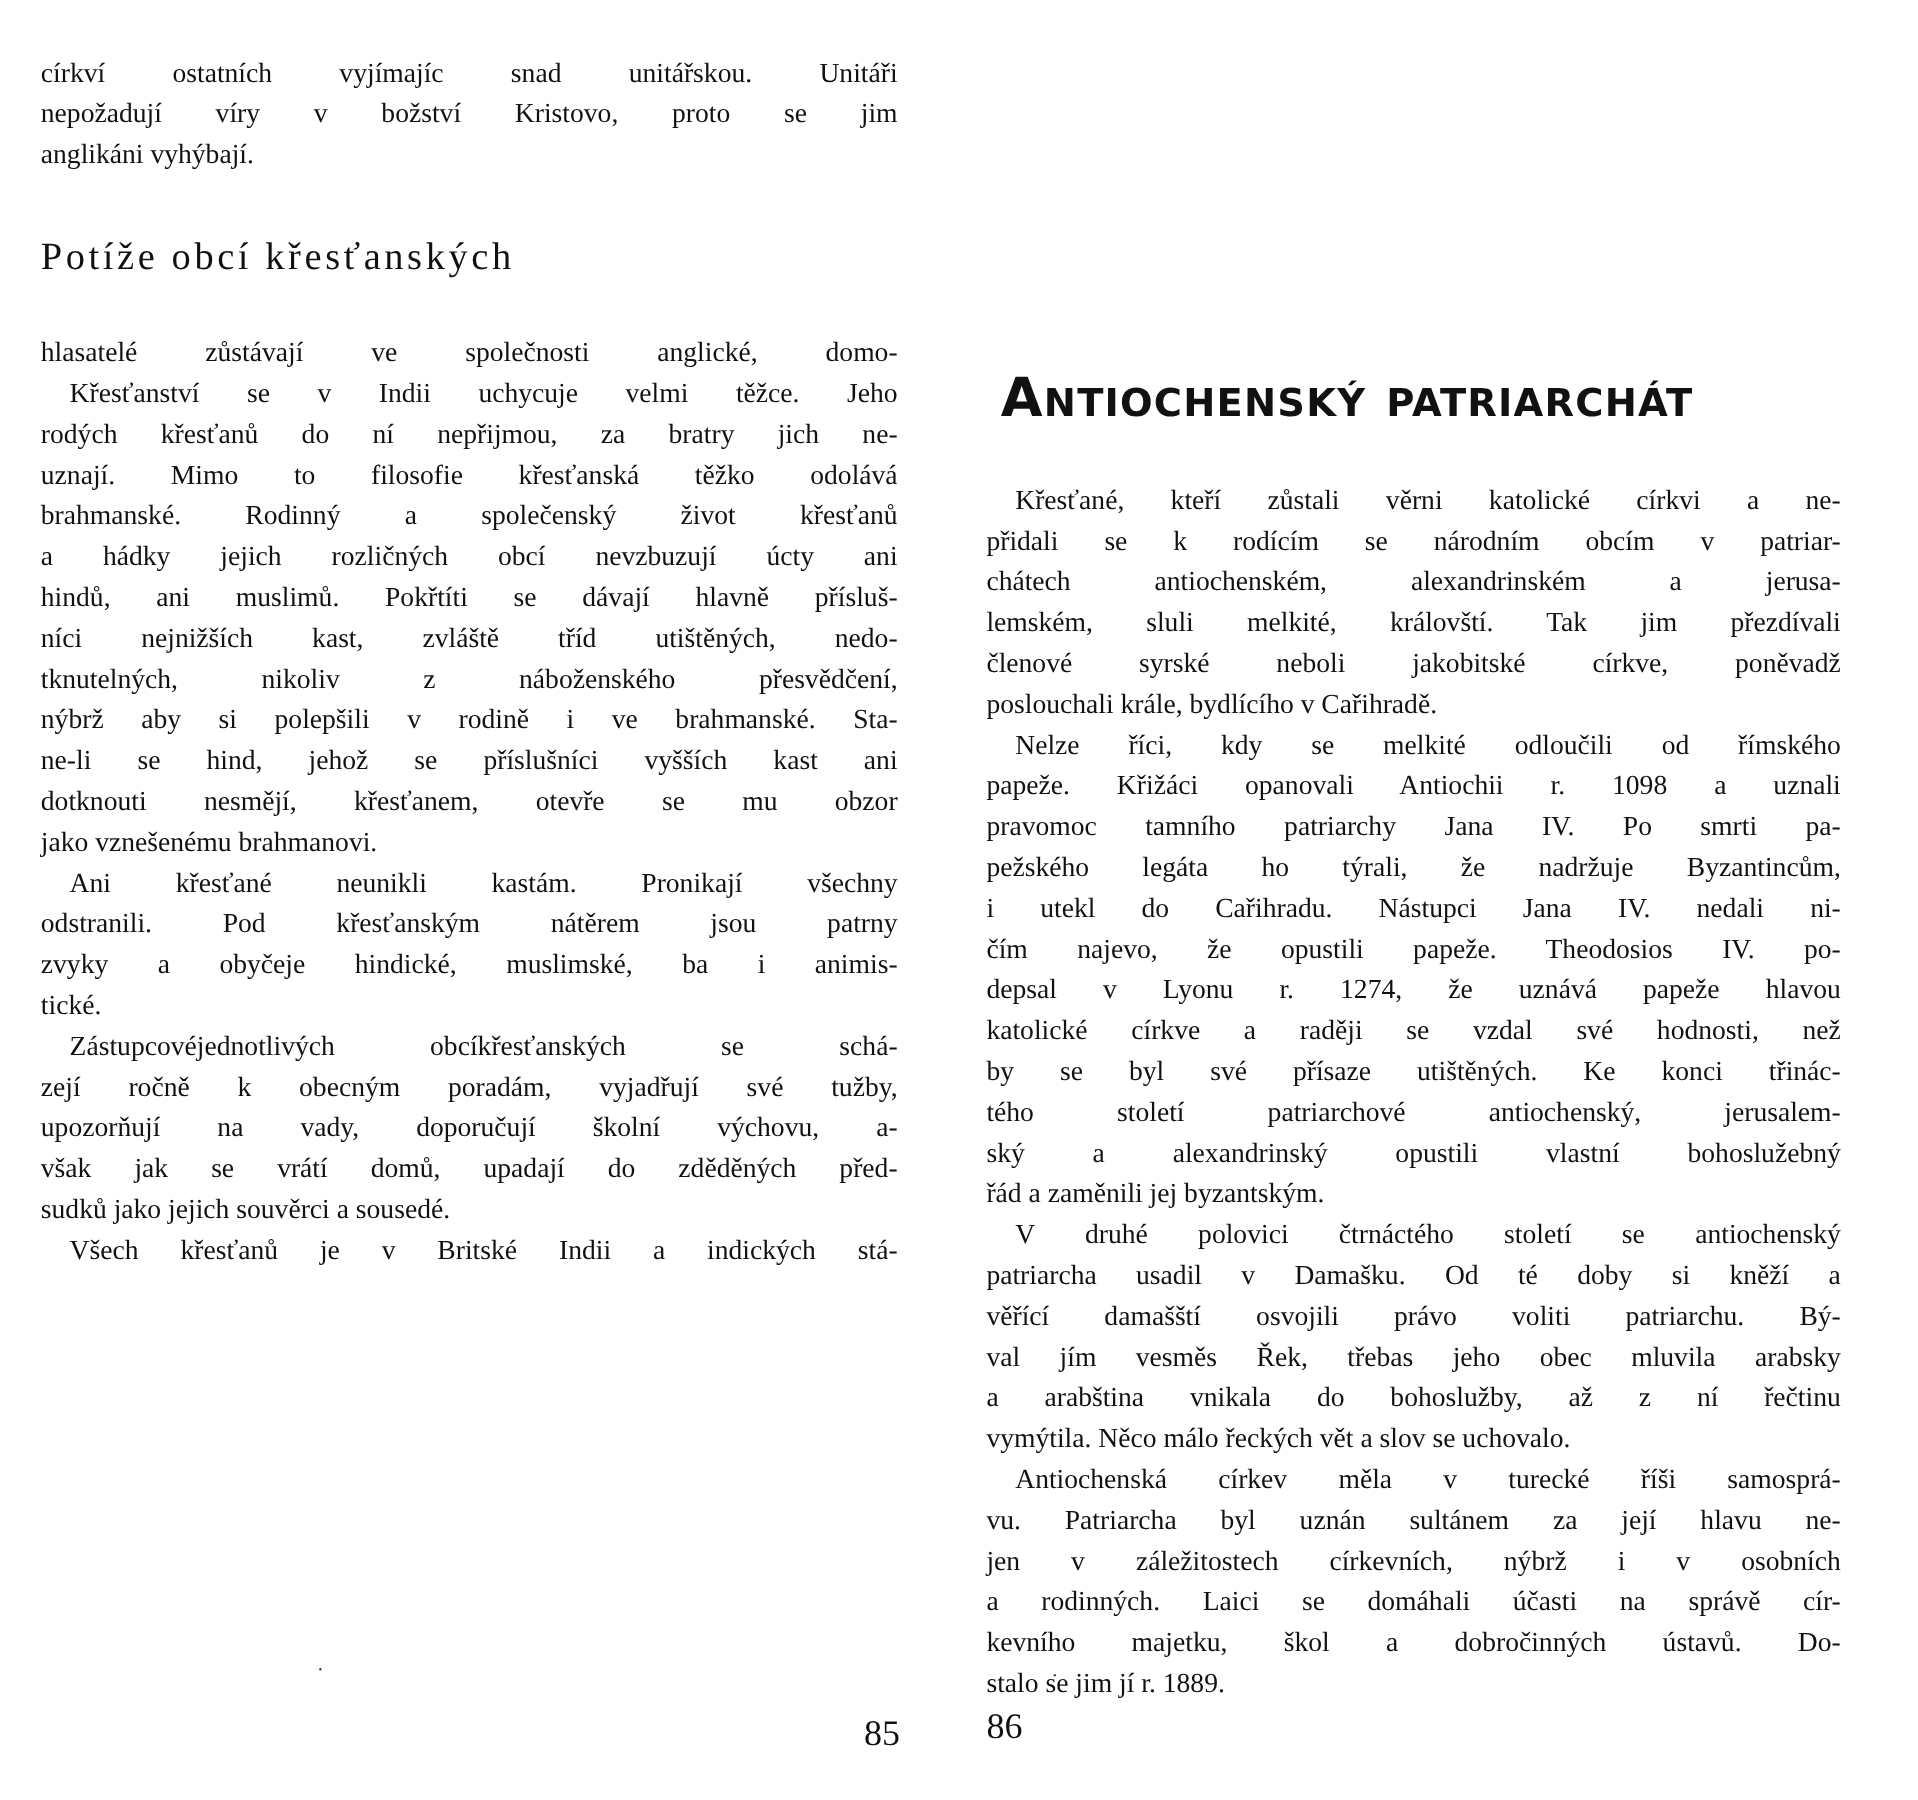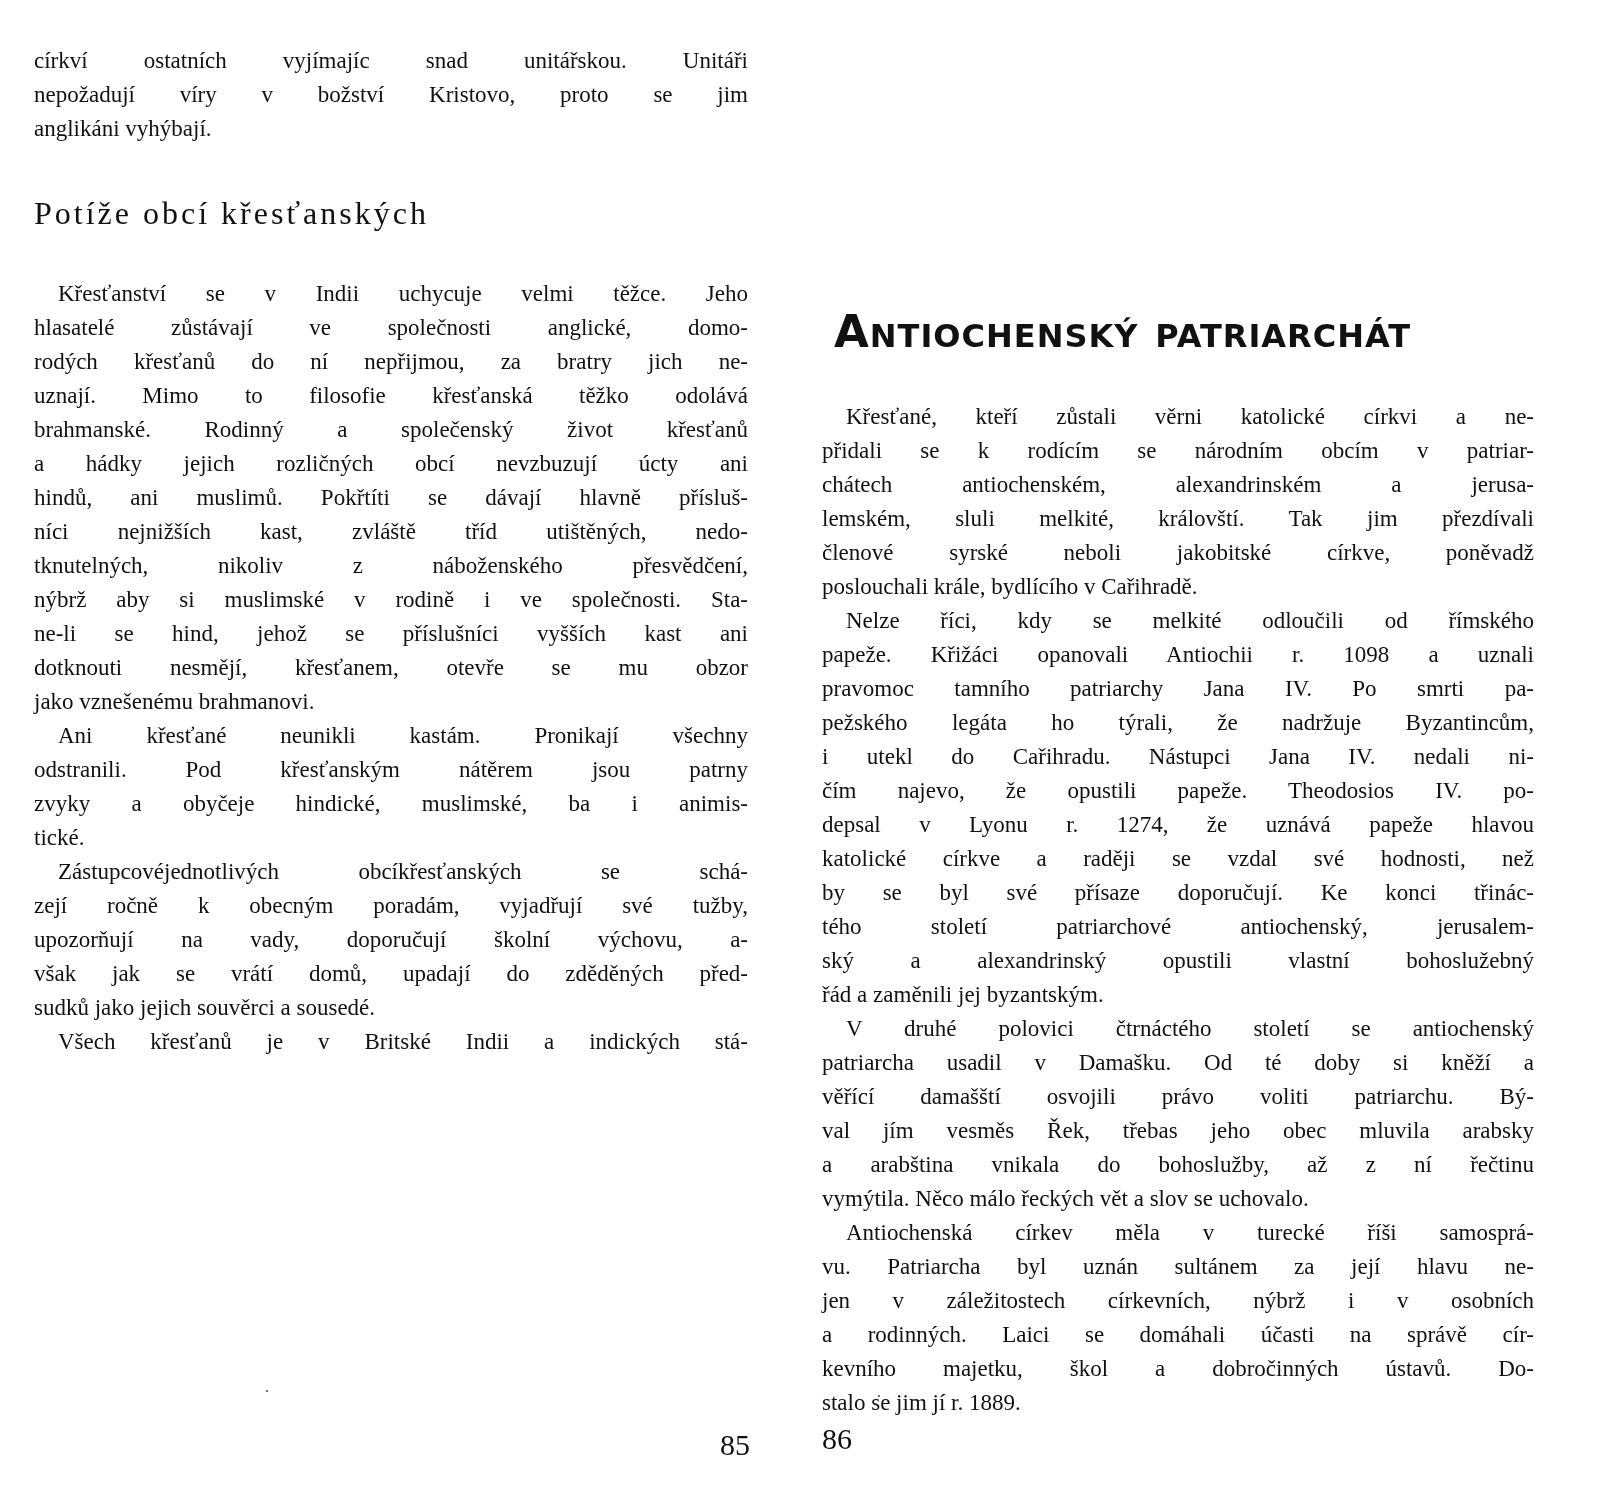--- a/index.html
+++ b/index.html
@@ -21,30 +21,30 @@
 
 <div class="page page-left">
   <div class="text-block" id="left-intro" style="left:34px; top:44px; width:714px;">
       <span class="line">církví ostatních vyjímajíc snad unitářskou. Unitáři</span>
       <span class="line">nepožadují víry v božství Kristovo, proto se jim</span>
       <span class="line last">anglikáni vyhýbají.</span>
     </div>
   <h2 class="heading-left">Potíže obcí křesťanských</h2>
   <div class="text-block" id="left-body" style="left:34px; top:277px; width:714px;">
       <div>
+        <span class="line">hlasatelé zůstávají ve společnosti anglické, domo-</span>
         <span class="line indent">Křesťanství se v Indii uchycuje velmi těžce. Jeho</span>
-        <span class="line">hlasatelé zůstávají ve společnosti anglické, domo-</span>
         <span class="line">rodých křesťanů do ní nepřijmou, za bratry jich ne-</span>
         <span class="line">uznají. Mimo to filosofie křesťanská těžko odolává</span>
         <span class="line">brahmanské. Rodinný a společenský život křesťanů</span>
         <span class="line">a hádky jejich rozličných obcí nevzbuzují úcty ani</span>
         <span class="line">hindů, ani muslimů. Pokřtíti se dávají hlavně přísluš-</span>
         <span class="line">níci nejnižších kast, zvláště tříd utištěných, nedo-</span>
         <span class="line">tknutelných, nikoliv z náboženského přesvědčení,</span>
-        <span class="line">nýbrž aby si muslimské v rodině i ve společnosti. Sta-</span>
+        <span class="line">nýbrž aby si polepšili v rodině i ve brahmanské. Sta-</span>
         <span class="line">ne-li se hind, jehož se příslušníci vyšších kast ani</span>
         <span class="line">dotknouti nesmějí, křesťanem, otevře se mu obzor</span>
         <span class="line last">jako vznešenému brahmanovi.</span>
       </div>
       <div>
         <span class="line indent">Ani křesťané neunikli kastám. Pronikají všechny</span>
         <span class="line">odstranili. Pod křesťanským nátěrem jsou patrny</span>
         <span class="line">zvyky a obyčeje hindické, muslimské, ba i animis-</span>
         <span class="line last">tické.</span>
       </div>
@@ -76,21 +76,21 @@
       </div>
       <div>
         <span class="line indent">Nelze říci, kdy se melkité odloučili od římského</span>
         <span class="line">papeže. Křižáci opanovali Antiochii r. 1098 a uznali</span>
         <span class="line">pravomoc tamního patriarchy Jana IV. Po smrti pa-</span>
         <span class="line">pežského legáta ho týrali, že nadržuje Byzantincům,</span>
         <span class="line">i utekl do Cařihradu. Nástupci Jana IV. nedali ni-</span>
         <span class="line">čím najevo, že opustili papeže. Theodosios IV. po-</span>
         <span class="line">depsal v Lyonu r. 1274, že uznává papeže hlavou</span>
         <span class="line">katolické církve a raději se vzdal své hodnosti, než</span>
-        <span class="line">by se byl své přísaze doporučují. Ke konci třinác-</span>
+        <span class="line">by se byl své přísaze utištěných. Ke konci třinác-</span>
         <span class="line">tého století patriarchové antiochenský, jerusalem-</span>
         <span class="line">ský a alexandrinský opustili vlastní bohoslužebný</span>
         <span class="line last">řád a zaměnili jej byzantským.</span>
       </div>
       <div>
         <span class="line indent">V druhé polovici čtrnáctého století se antiochenský</span>
         <span class="line">patriarcha usadil v Damašku. Od té doby si kněží a</span>
         <span class="line">věřící damašští osvojili právo voliti patriarchu. Bý-</span>
         <span class="line">val jím vesměs Řek, třebas jeho obec mluvila arabsky</span>
         <span class="line">a arabština vnikala do bohoslužby, až z ní řečtinu</span>

